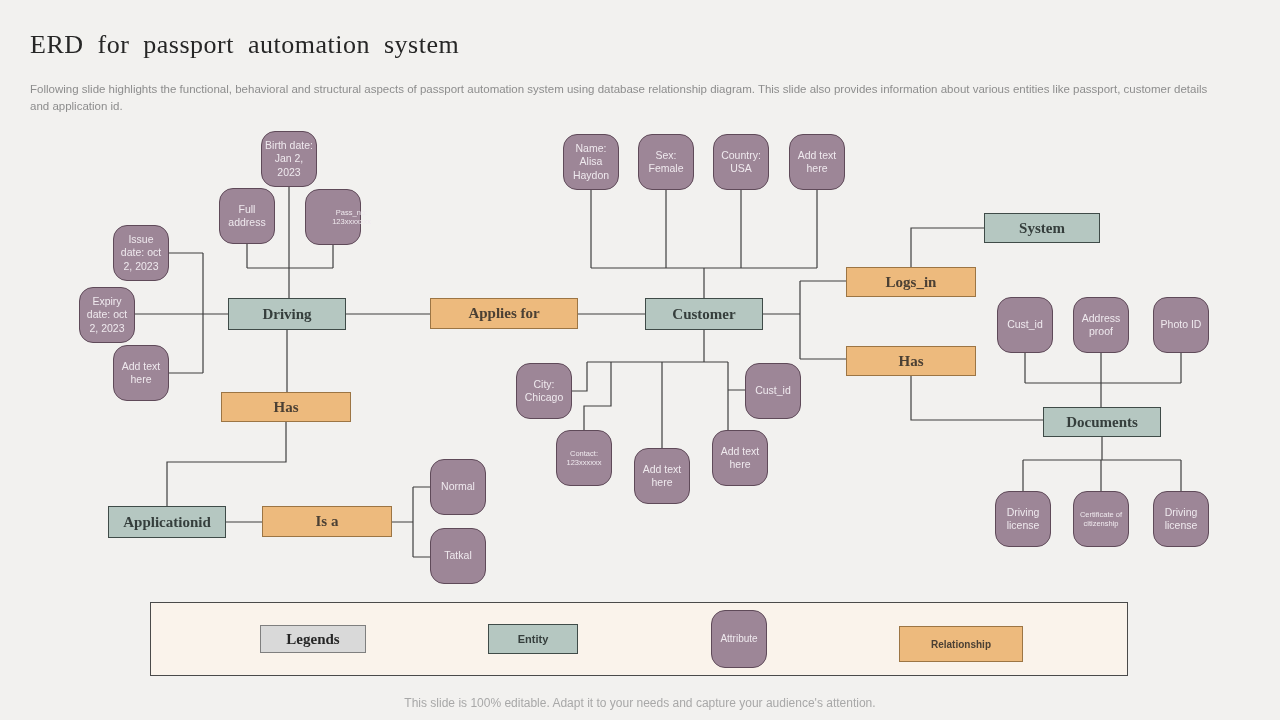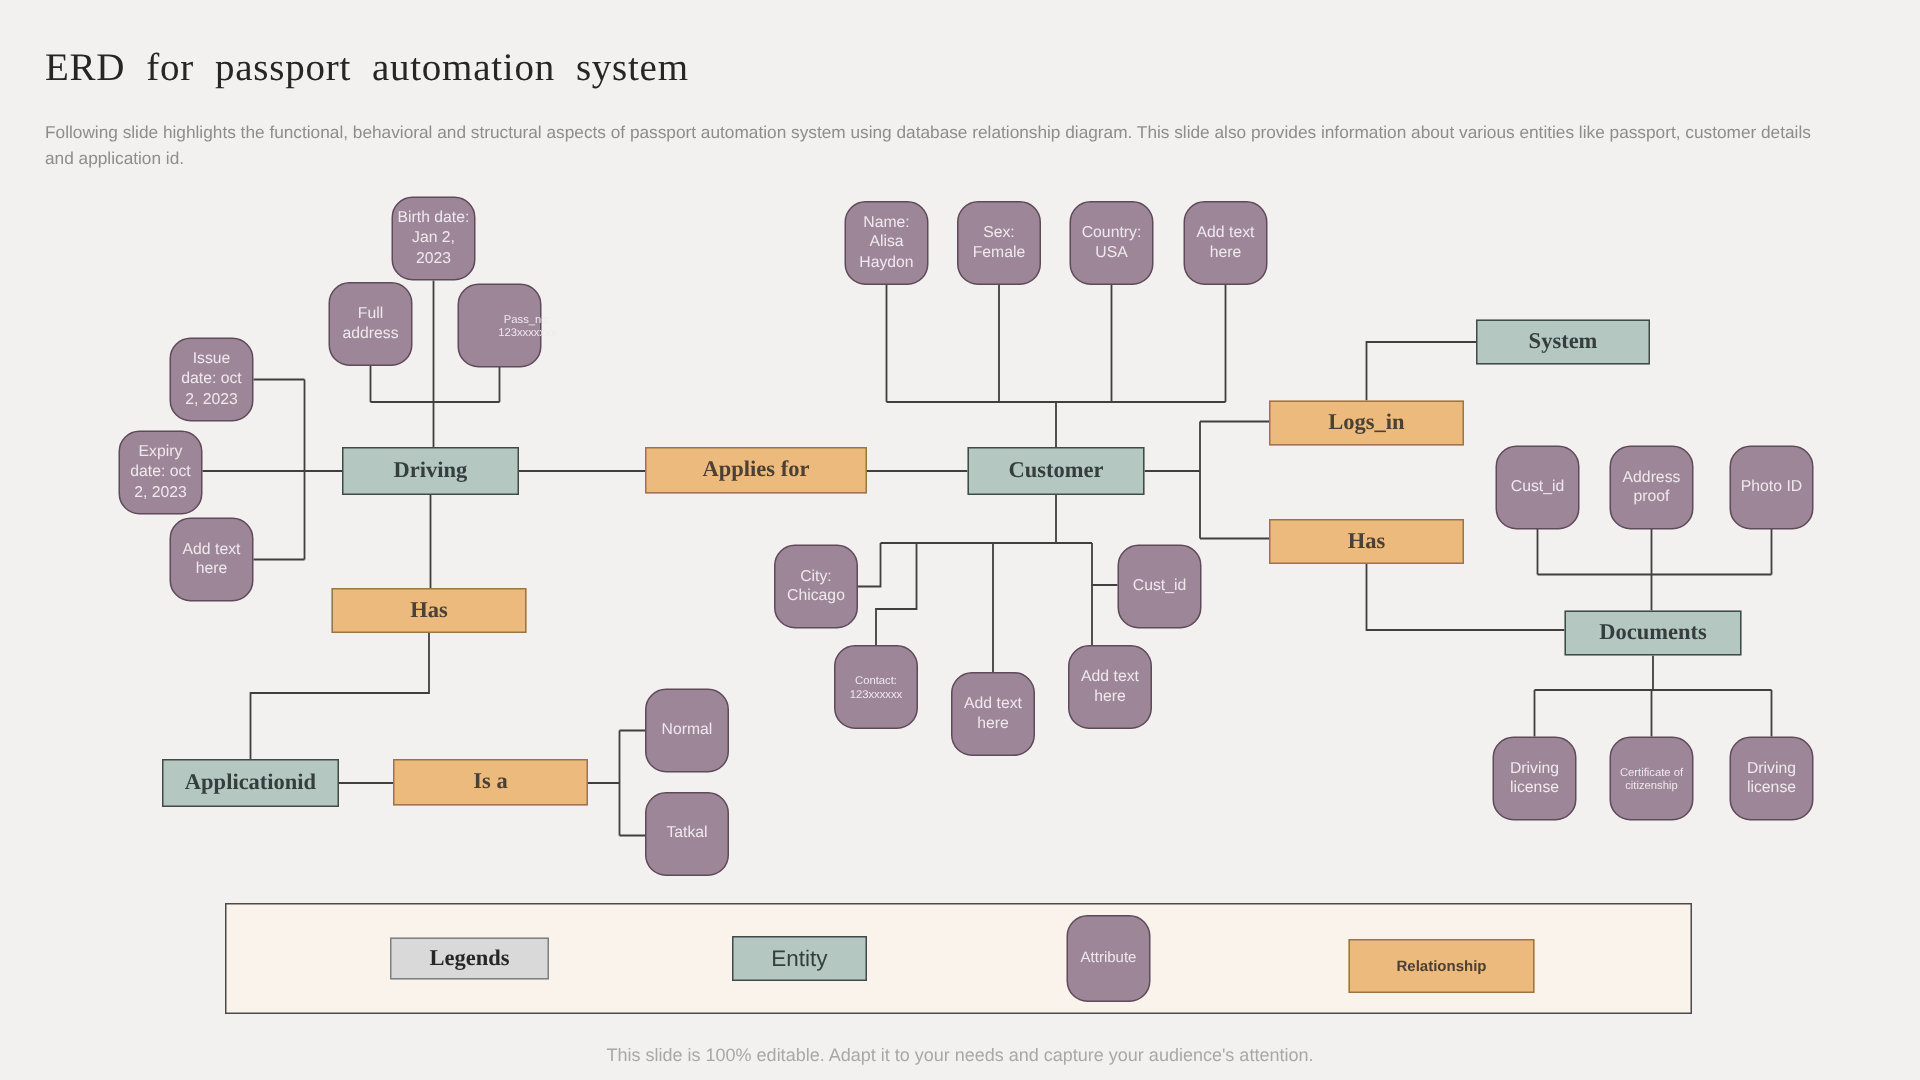--- a/index.html
+++ b/index.html
@@ -46,21 +46,21 @@
     background:#faf3eb; border:1.5px solid #4a4a4a; z-index:1;
   }
   .legend-title {
     left:260px; top:625px; width:106px; height:28px;
     background:#d9d9d9; border:1.2px solid #7f7f7f;
     font-family:"Liberation Serif", serif; font-weight:bold;
     font-size:15px; color:#262626;
   }
   .legend-entity {
     left:488px; top:624px; width:90px; height:30px;
-    font-family:"Liberation Sans", sans-serif; font-size:15px; font-weight:normal;
+    font-family:"Liberation Sans", sans-serif; font-size:11px; font-weight:bold;
   }
   .legend-attr { left:711px; top:610px; width:56px; height:58px; font-size:10px; }
   .legend-rel {
     left:899px; top:626px; width:124px; height:36px;
     font-family:"Liberation Sans", sans-serif; font-size:10px; font-weight:bold;
   }
 </style>
 </head>
 <body>
 

